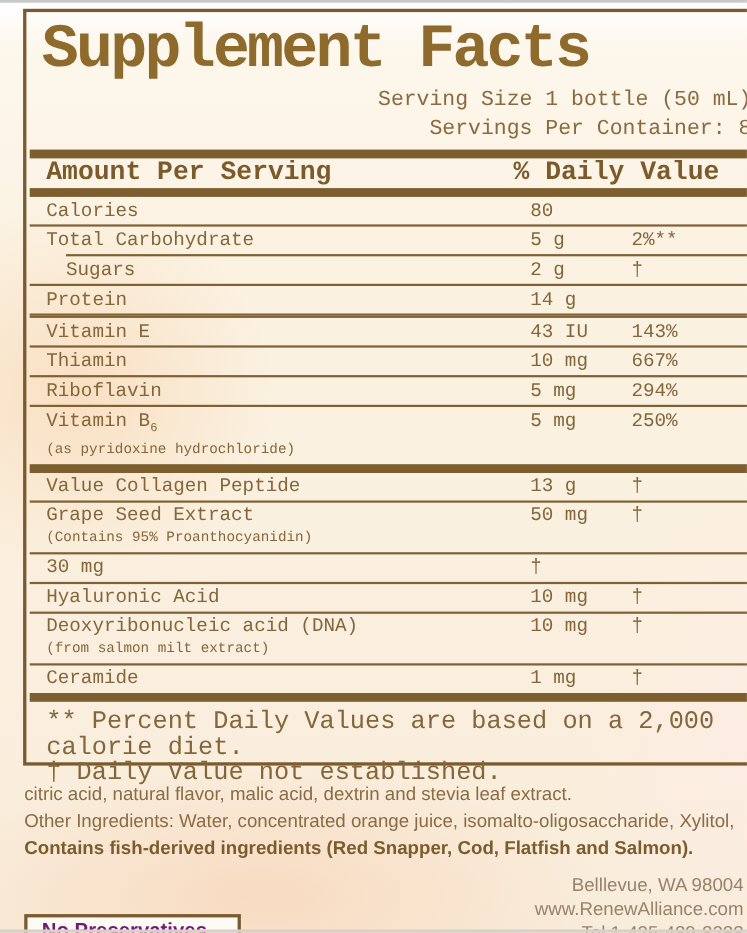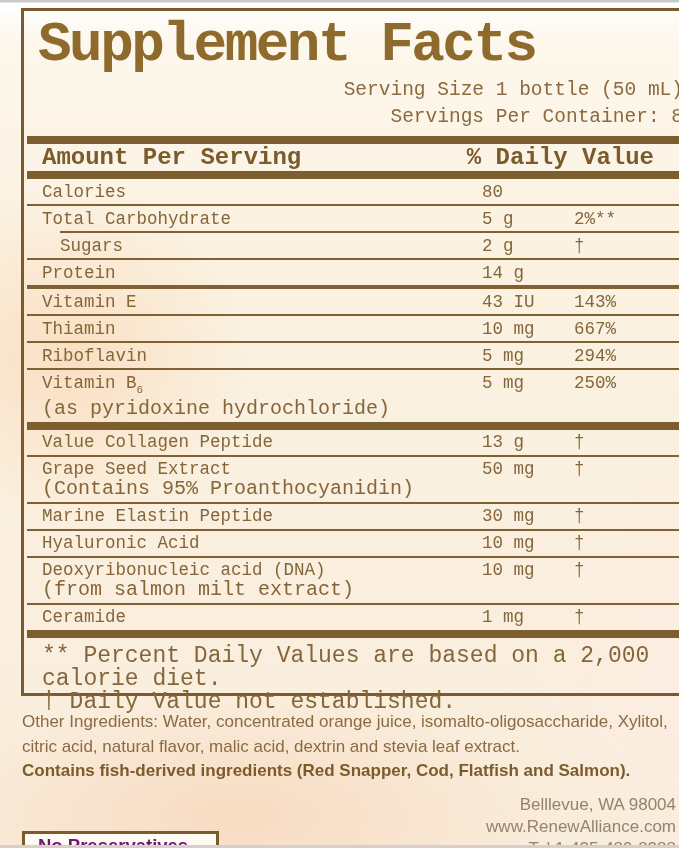--- a/index.html
+++ b/index.html
@@ -45,21 +45,21 @@
     display:grid;grid-template-columns:1fr auto;
     padding:3px 26px 3px 15px;
     font-size:24px;line-height:21px;font-weight:700;color:#7b5b2b;
   }
   .row{
     display:grid;grid-template-columns:1fr 92px 96px;
     padding:2.5px 10px 2.5px 15px;
     font-size:17.5px;line-height:20px;color:#84663a;
     box-sizing:border-box;
   }
-  .row .nm2{font-size:20px;line-height:20px;}
+  .row .nm2{font-size:13px;line-height:20px;}
   .row .indent-name{padding-left:18px;}
   .row sub{font-size:11px;}
   .sep{height:2px;background:#7f6134;}
   .sep.indent{margin-left:33px;}
   .footnotes{
     padding:7px 16px 0 15px;
     font-size:23px;line-height:23px;color:#84663a;
   }
   .other{
     position:absolute;left:22px;top:710px;width:648px;
@@ -171,21 +171,20 @@
         <div>
           <span>Grape Seed Extract</span>
           <div class="nm2">(Contains 95% Proanthocyanidin)</div>
         </div>
         <div>50 mg</div>
         <div>†</div>
       </div>
       <div class="sep"></div>
 
       <div class="row">
-        <div>Marine Elastin Peptide</div>
         <div>30 mg</div>
         <div>†</div>
       </div>
       <div class="sep"></div>
 
       <div class="row">
         <div>Hyaluronic Acid</div>
         <div>10 mg</div>
         <div>†</div>
       </div>
@@ -210,22 +209,22 @@
       <div class="bar"></div>
 
       <div class="footnotes">
         <div>** Percent Daily Values are based on a 2,000 calorie diet.</div>
         <div>† Daily Value not established.</div>
       </div>
     </div>
   </div>
 
   <div class="other">
+    <div>citric acid, natural flavor, malic acid, dextrin and stevia leaf extract.</div>
     <div>Other Ingredients: Water, concentrated orange juice, isomalto-oligosaccharide, Xylitol,</div>
-    <div>citric acid, natural flavor, malic acid, dextrin and stevia leaf extract.</div>
     <div class="allergen">Contains fish-derived ingredients (Red Snapper, Cod, Flatfish and Salmon).</div>
   </div>
 
   <div class="nopres">No Preservatives</div>
 
   <div class="address">
     <div>Belllevue, WA 98004</div>
     <div>www.RenewAlliance.com</div>
     <div>Tel 1-425-489-8288</div>
   </div>

